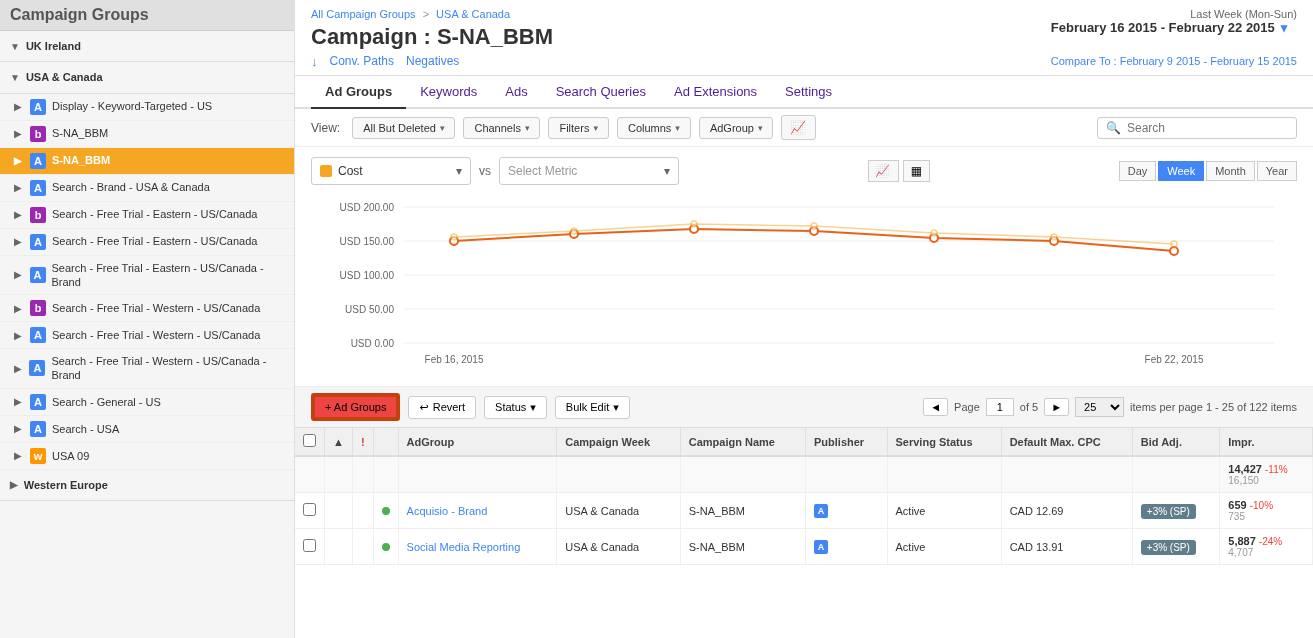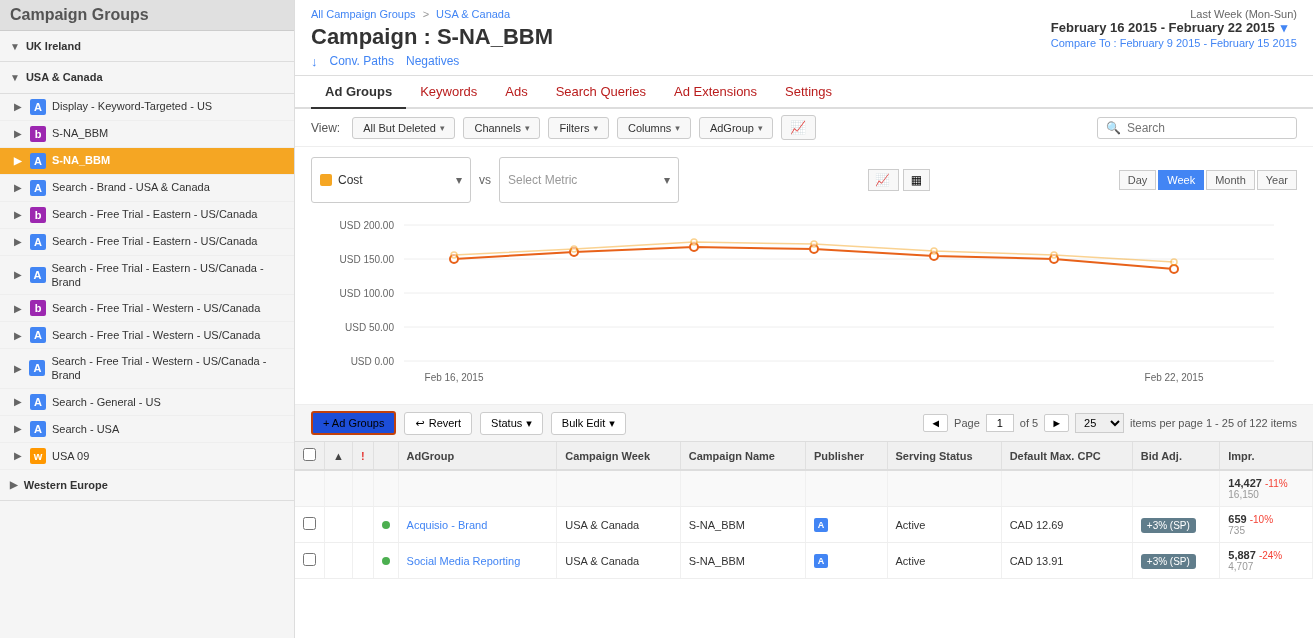--- a/index.html
+++ b/index.html
@@ -90,33 +90,33 @@
     .page-title { font-size: 22px; font-weight: bold; color: #333; }
     .header-links { display: flex; gap: 12px; margin-top: 4px; }
     .header-link { color: #4285f4; font-size: 12px; cursor: pointer; text-decoration: none; }
     .date-selector {
       text-align: right;
       min-width: 220px;
     }
     .date-label { font-size: 11px; color: #666; }
     .date-range { font-size: 13px; font-weight: bold; color: #333; display: flex; align-items: center; gap: 6px; }
     .date-dropdown { color: #4285f4; cursor: pointer; }
-    .compare-label { font-size: 11px; color: #4285f4; margin-top: 2px; }
+    .compare-label { font-size: 11px; color: #4285f4; margin-top: 20px; }
 
     
     .tabs-bar {
       display: flex;
       border-bottom: 2px solid #ddd;
       padding: 0 16px;
     }
     .tab {
       padding: 8px 14px;
       cursor: pointer;
       font-size: 13px;
-      color: #b91c1c;
+      color: #4c1d95;
       border-bottom: 2px solid transparent;
       margin-bottom: -2px;
     }
     .tab.active { color: #333; border-bottom: 2px solid #333; font-weight: bold; }
 
     
     .toolbar {
       display: flex;
       align-items: center;
       padding: 6px 16px;
@@ -175,21 +175,21 @@
       display: flex;
       align-items: center;
       gap: 8px;
       margin-bottom: 8px;
     }
     .metric-select {
       display: flex;
       align-items: center;
       border: 1px solid #ccc;
       border-radius: 3px;
-      padding: 15px 8px;
+      padding: 6px 8px;
       background: #fff;
       min-width: 160px;
       cursor: pointer;
       justify-content: space-between;
     }
     .metric-select .metric-color { width: 12px; height: 12px; border-radius: 2px; margin-right: 6px; }
     .vs-label { font-size: 12px; color: #666; }
     .time-btns { margin-left: auto; display: flex; gap: 2px; }
     .time-btn {
       padding: 3px 8px;
@@ -218,21 +218,21 @@
       padding: 4px 10px;
       border: 1px solid #ccc;
       background: #fff;
       border-radius: 3px;
       font-size: 11px;
       cursor: pointer;
       display: flex;
       align-items: center;
       gap: 4px;
     }
-    .tbl-btn.primary { background: #1d4ed8; border: 2px solid #c2410c; }
+    .tbl-btn.primary { background: #ef4444; border: 4px solid #c2410c; }
     .pagination {
       margin-left: auto;
       display: flex;
       align-items: center;
       gap: 6px;
       font-size: 11px;
       color: #555;
     }
     .page-nav {
       padding: 2px 6px;

